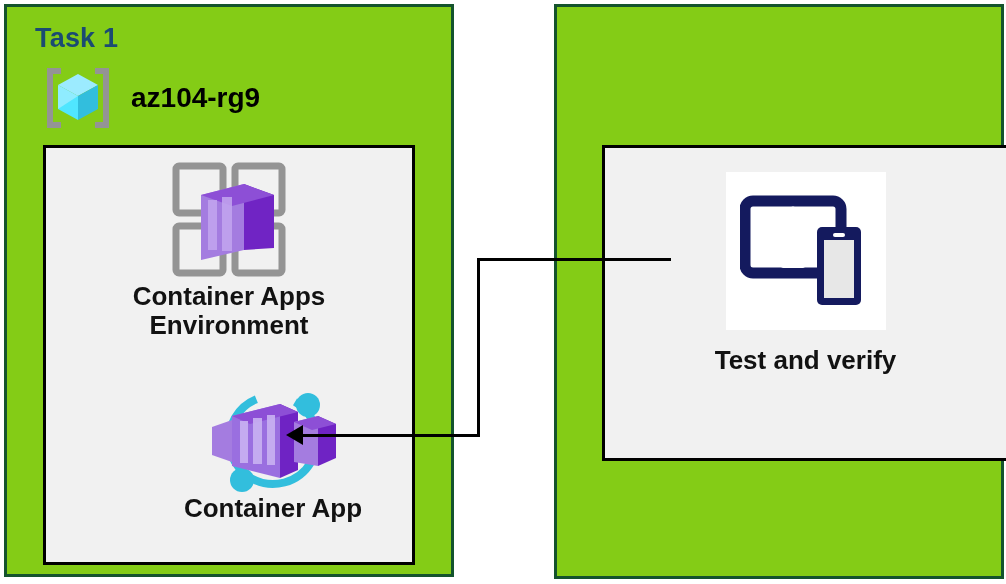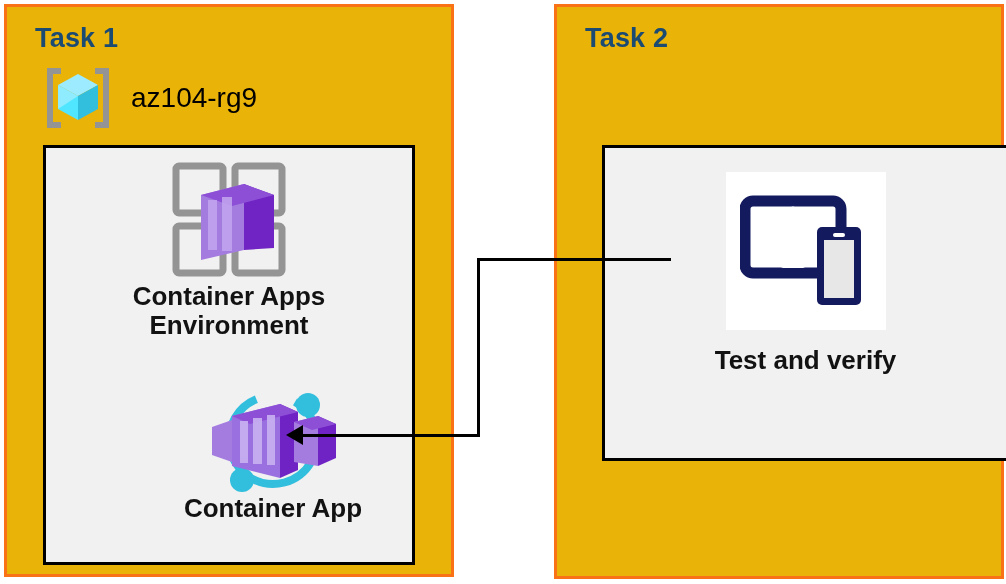--- a/index.html
+++ b/index.html
@@ -17,22 +17,22 @@
   .canvas {
     position: absolute;
     left: 0; top: 0;
     width: 1006px;
     height: 584px;
   }
 
   
   .task-panel {
     position: absolute;
-    background: #eab308;
-    border: 3px solid #f97316;
+    background: #84cc16;
+    border: 3px solid #14532d;
     box-sizing: border-box;
   }
   #task1-panel { left: 4px;   top: 4px;  width: 450px; height: 573px; }
   #task2-panel { left: 554px; top: 4px;  width: 450px; height: 575px; }
 
   .task-title {
     position: absolute;
     left: 28px;
     top: 16px;
     font-size: 27px;
@@ -46,21 +46,21 @@
   .rg-row {
     position: absolute;
     left: 32px;
     top: 58px;
     display: flex;
     align-items: center;
     gap: 14px;
   }
   .rg-label {
     font-size: 28px;
-    font-weight: normal;
+    font-weight: bold;
     color: #000000;
     white-space: nowrap;
   }
 
   
   .inner-box {
     position: absolute;
     background: #f1f1f1;
     border: 3px solid #000000;
     box-sizing: border-box;
@@ -195,21 +195,20 @@
           </svg>
         </div>
         <div class="tile-caption">Container App</div>
       </div>
 
     </div>
   </div>
 
   <div class="task-panel" id="task2-panel">
 
-    <div class="task-title">Task 2</div>
 
     <div class="inner-box" id="tv-box">
 
       <div class="tile" style="top: 24px;">
         <div class="icon-plate">
           <span class="icon-wrap">
             <svg width="132" height="124" viewBox="0 0 132 124" aria-hidden="true">
 
               <rect x="5" y="12" width="96" height="72" rx="8" fill="none" stroke="#141a5e" stroke-width="11"></rect>
               <circle cx="53" cy="20" r="2.6" fill="#ffffff"></circle>

